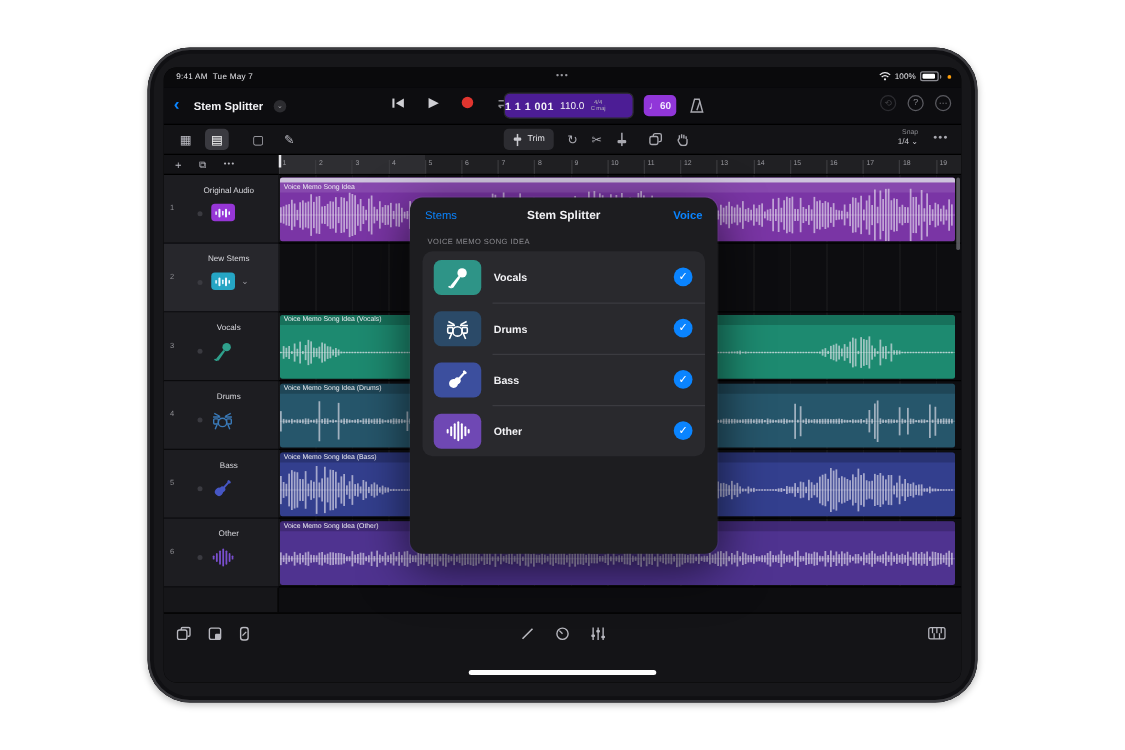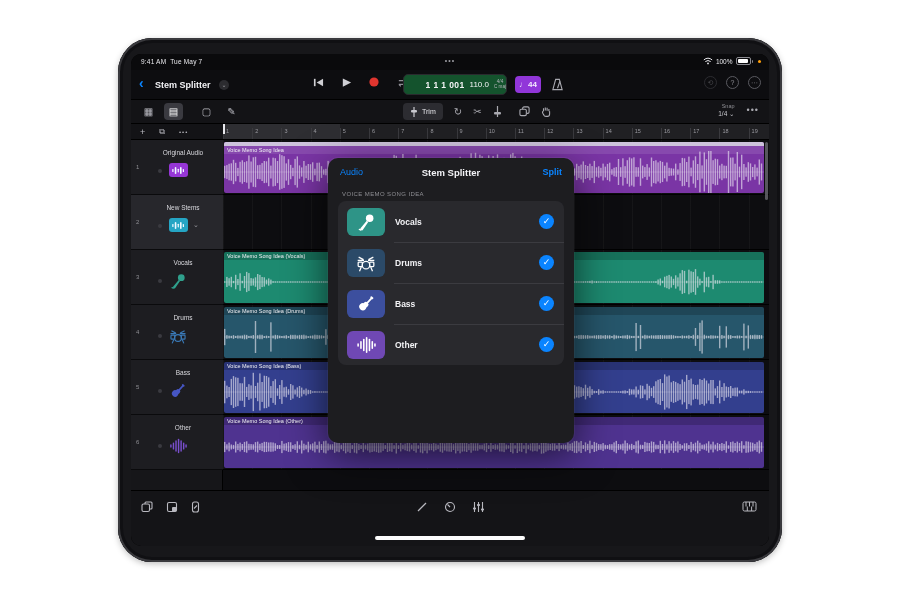--- a/index.html
+++ b/index.html
@@ -24,22 +24,22 @@
   .batt-nub { width:1.5px; height:3px; background:#8a8a90; border-radius:0 1px 1px 0; margin-left:-2px; }
   .mic-dot { width:3px; height:3px; border-radius:50%; background:#ff9f0a; margin-left:2px; }
 
   
   .navbar { position:absolute; left:0; top:16px; width:100%; height:30px; background:#0d0d10; border-bottom:1px solid #000; }
   .back { position:absolute; left:8px; top:6px; color:#0a84ff; font-size:14px; line-height:14px; font-weight:bold; }
   .proj-title { position:absolute; left:24px; top:10px; font-size:9px; font-weight:bold; color:#f2f2f5; }
   .title-chev { position:absolute; left:88px; top:10px; width:10px; height:10px; border-radius:50%; background:#2c2c30; color:#9a9aa0; font-size:6px; text-align:center; line-height:10px; }
   .transport { position:absolute; left:180px; top:5px; display:flex; align-items:center; gap:14px; }
   .t-icon { width:14px; height:14px; display:flex; align-items:center; justify-content:center; }
-  .lcd { position:absolute; left:272px; top:4px; width:104px; height:21px; background:#14532d; border:1px solid #2a2a2e; border-radius:5px;
-         display:flex; align-items:center; justify-content:flex-end; gap:5px; }
+  .lcd { position:absolute; left:272px; top:4px; width:104px; height:21px; background:#4c1d95; border:1px solid #2a2a2e; border-radius:5px;
+         display:flex; align-items:center; justify-content:flex-start; gap:5px; }
   .lcd-pos { color:#f4f4f6; font-size:8.5px; font-weight:bold; letter-spacing:.4px; }
   .lcd-tempo { color:#f4f4f6; font-size:8px; }
   .lcd-stack { display:flex; flex-direction:column; line-height:4.8px; }
   .lcd-stack span { font-size:4.6px; color:#b6b6bc; text-align:center; }
   .tempo-badge { position:absolute; left:384px; top:6px; width:26px; height:17px; background:#9136d9; border-radius:4px;
                  color:#f4eaff; font-size:8px; font-weight:bold; display:flex; align-items:center; justify-content:center; gap:1px; }
   .metro { position:absolute; left:418px; top:6px; width:17px; height:17px; display:flex; align-items:center; justify-content:center; }
   .nav-right { position:absolute; right:8px; top:6px; display:flex; gap:9px; }
   .ring { width:13px; height:13px; border:1px solid #5a5a60; border-radius:50%; color:#8e8e94; font-size:7px; display:flex; align-items:center; justify-content:center; }
   .ring.dim { opacity:.4; }
@@ -166,21 +166,21 @@
           <span class="lcd-pos">1 1 1 001</span>
           <span class="lcd-tempo">110.0</span>
           <span class="lcd-stack">
             <span>4/4</span>
             <span>C maj</span>
           </span>
         </div>
 
         <div class="tempo-badge">
           <span>♩</span>
-            <span>44</span>
+            <span>60</span>
         </div>
         <div class="metro">
           <svg width="13" height="13" viewBox="0 0 14 14" fill="none" stroke="#a9a9b0" stroke-width="1.2">
             <path d="M5 1.5 H9 L12 12.5 H2 Z"></path>
               <line x1="7" y1="11" x2="9.6" y2="3.5"></line>
             </svg>
         </div>
 
         <div class="nav-right">
           <span class="ring dim">⟲</span>
@@ -1681,23 +1681,23 @@
                 <line x1="7.5" y1="1" x2="7.5" y2="5.5"></line>
                 <line x1="11" y1="1" x2="11" y2="5.5"></line>
               </svg>
           </span>
         </div>
         <div class="home-bar"></div>
       </div>
 
       <div class="modal">
         <div class="m-head">
-          <span class="m-cancel">Audio</span>
+          <span class="m-cancel">Stems</span>
           <span class="m-title">Stem Splitter</span>
-          <span class="m-split">Split</span>
+          <span class="m-split">Voice</span>
         </div>
         <div class="m-section">VOICE MEMO SONG IDEA</div>
         <div class="m-list" id="stem-list">
             <div class="m-row">
               <div class="m-tile" style="background:#2e9487"><svg viewBox="0 0 24 24" width="100%" height="100%">
                   <g fill="#ffffff">
                     <circle cx="16.4" cy="7.6" r="4.5"></circle>
                     <path d="M12.9 10.6 L5.4 19.6 q-.6.8.2 1.4 l1.1.8 q.8.6 1.4-.2 L14.7 12 Z"></path>
                     <rect x="3.2" y="20.4" width="3.6" height="1.7" rx=".85" transform="rotate(22 5 21)"></rect>
                   </g>

